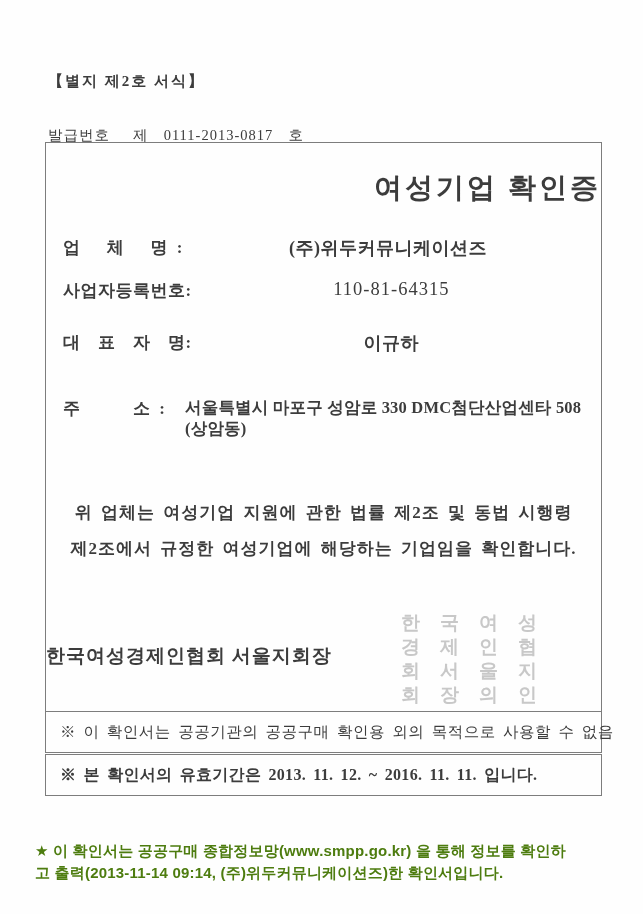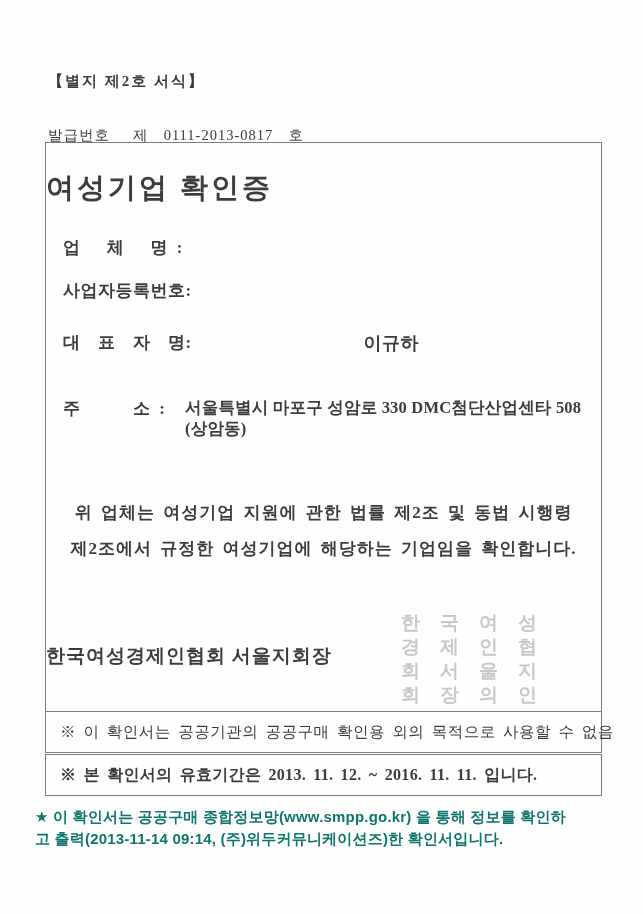--- a/index.html
+++ b/index.html
@@ -18,21 +18,21 @@
   .issue-number{
     position:absolute;left:48px;top:126px;
     font-size:14.5px;letter-spacing:1px;white-space:pre;word-spacing:3px;
   }
   .main-box{
     position:absolute;left:45px;top:142px;width:557px;height:570px;
     border:1px solid #7d7d7d;box-sizing:border-box;
   }
   .cert-title{
     position:absolute;left:0;right:0;top:26px;
-    text-align:left;font-size:28px;font-weight:bold;letter-spacing:3px;
+    text-align:right;font-size:28px;font-weight:bold;letter-spacing:3px;
     white-space:nowrap;
   }
   .field-row{
     position:absolute;left:17px;right:10px;display:flex;align-items:flex-start;
   }
   .field-row.r0{top:93px;}
   .field-row.r1{top:136px;}
   .field-row.r2{top:188px;justify-content:space-between;}
   .field-row.r3{top:254px;}
   .flabel{
@@ -76,46 +76,48 @@
     background:#fefefe;
   }
   .note-box.n1{top:711px;height:42px;}
   .note-box.n2{top:754px;height:42px;}
   .note-text{
     padding-left:14px;font-size:15.5px;letter-spacing:0.5px;word-spacing:3px;
     white-space:nowrap;
   }
   .note-text.bold{font-weight:bold;font-size:16px;letter-spacing:0.3px;}
   .footer-note{
-    position:absolute;left:35px;top:806px;width:580px;
+    position:absolute;left:35px;top:840px;width:580px;
     font-family:"Liberation Sans","DejaVu Sans",sans-serif;
-    font-weight:bold;font-size:15px;line-height:21.5px;color:#0f766e;
+    font-weight:bold;font-size:15px;line-height:21.5px;color:#4d7c0f;
     letter-spacing:0.2px;
   }
   .footer-note div{white-space:nowrap;}
 </style>
 </head>
 <body>
 
 <div class="page">
 
   <div class="form-label">【별지 제2호 서식】</div>
 
   <div class="issue-number">발급번호   제  0111-2013-0817  호</div>
 
   <div class="main-box">
 
     <div class="cert-title">여성기업 확인증</div>
 
     <div class="field-row r0">
       <span class="flabel">업   체   명 :</span>
+      <span class="fvalue">(주)위두커뮤니케이션즈</span>
     </div>
 
     <div class="field-row r1">
       <span class="flabel">사업자등록번호:</span>
+      <span class="fvalue v-num">110-81-64315</span>
     </div>
 
     <div class="field-row r2">
       <span class="flabel">대  표  자  명:</span>
       <span class="fvalue">이규하</span>
     </div>
 
     <div class="field-row r3">
       <span class="flabel">주      소 :</span>
       <span class="fvalue v-addr">서울특별시 마포구 성암로 330 DMC첨단산업센타 508 (상암동)</span>

